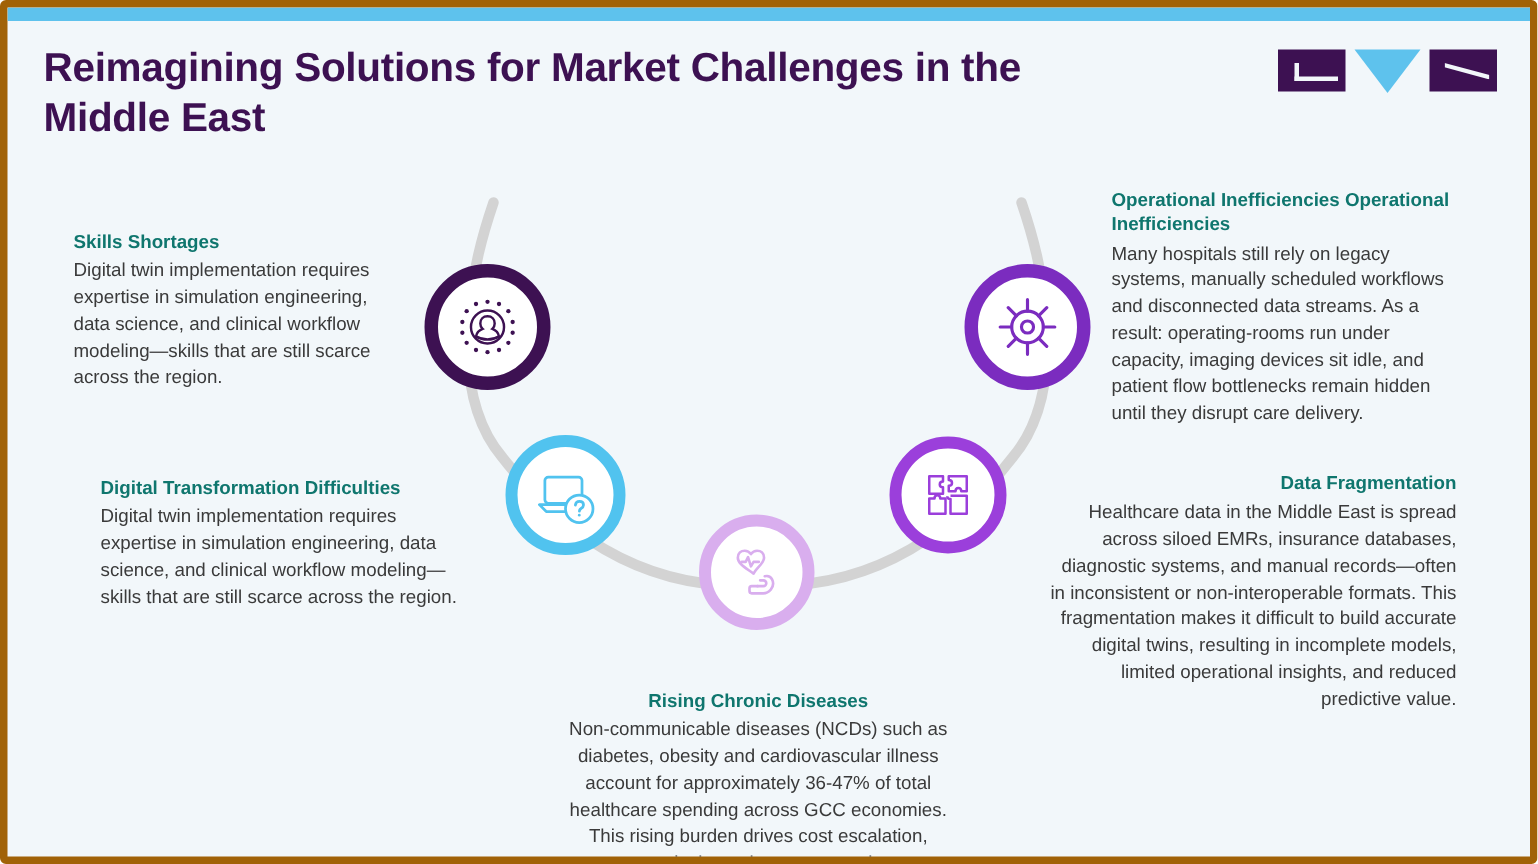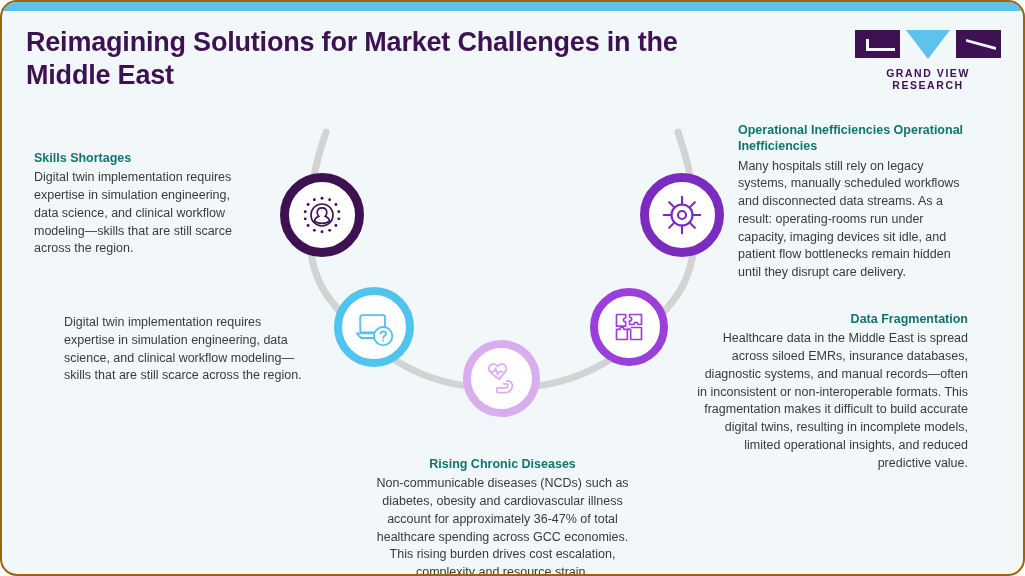--- a/index.html
+++ b/index.html
@@ -3,22 +3,22 @@
 <meta charset="utf-8">
 <style>
   html,body{margin:0;padding:0;background:#ffffff;}
   body{width:1025px;height:576px;font-family:"Liberation Sans",sans-serif;}
 
   #card{
     position:relative;
     width:1025px;height:576px;
     box-sizing:border-box;
     background:#f2f7fa;
-    border:2px solid #a16207;
-    border-radius:17px;
+    border:5px solid #a16207;
+    border-radius:4px;
     overflow:hidden;
   }
   #topbar{
     position:absolute;left:0;top:0;width:1025px;height:9px;
     background:#5ec2ed;
   }
 
   
   #title{
     position:absolute;left:24px;top:24px;width:730px;
@@ -60,42 +60,41 @@
   #n2{left:332px;top:285px;width:80px;height:80px;border:8px solid #51c3ef;}
   #n3{left:461px;top:338px;width:77px;height:77px;border:8px solid #d9aeee;}
   #n4{left:588px;top:286px;width:78px;height:78px;border:8px solid #9b3fdb;}
   #n5{left:638px;top:171px;width:84px;height:84px;border:9px solid #7b2cbf;}
 
   
   .blk{position:absolute;color:#3a3a3a;}
   .blk .h{font-size:12.5px;font-weight:bold;color:#0f766e;margin-bottom:3px;line-height:1.3;}
   .blk .b{font-size:12.5px;line-height:1.42;}
 
-  #b-skills{left:32px;top:148px;width:212px;}
+  #b-skills{left:44px;top:148px;width:212px;}
   #b-digital{left:62px;top:312px;width:238px;}
   #b-oper{left:736px;top:120px;width:230px;}
   #b-data{left:694px;top:309px;width:272px;text-align:right;}
   #b-rising{left:363px;top:434px;width:275px;text-align:center;margin-top:20px;}
 </style>
 </head>
 <body>
 
 <div id="card">
 
   <div id="topbar"></div>
 
   <div id="title">Reimagining Solutions for Market Challenges in the Middle East</div>
 
   <div id="logo">
     <div class="marks">
       <div class="sq left"></div>
       <div class="tri"></div>
       <div class="sq right"></div>
     </div>
-    <div class="brand">GRAND VIEW RESEARCH</div>
   </div>
 
   <svg id="arc" viewBox="0 0 1025 576">
     <path d="M 324 130 C 300 200, 300 265, 330 300
              C 365 345, 420 390, 500 385
              C 580 390, 635 345, 670 300
              C 700 265, 700 200, 676 130" fill="none" stroke="#d3d3d3" stroke-width="7" stroke-linecap="round"></path>
   </svg>
 
   <div class="node" id="n1">
@@ -168,20 +167,21 @@
       </g>
     </svg>
   </div>
 
   <div class="blk" id="b-skills">
     <div class="h">Skills Shortages</div>
     <div class="b">Digital twin implementation requires expertise in simulation engineering, data science, and clinical workflow modeling—skills that are still scarce across the region.</div>
   </div>
 
   <div class="blk" id="b-digital">
+    <div class="h">Digital Transformation Difficulties</div>
     <div class="b">Digital twin implementation requires expertise in simulation engineering, data science, and clinical workflow modeling—skills that are still scarce across the region.</div>
   </div>
 
   <div class="blk" id="b-oper">
     <div class="h">Operational Inefficiencies Operational Inefficiencies</div>
     <div class="b">Many hospitals still rely on legacy systems, manually scheduled workflows and disconnected data streams. As a result: operating-rooms run under capacity, imaging devices sit idle, and patient flow bottlenecks remain hidden until they disrupt care delivery.</div>
   </div>
 
   <div class="blk" id="b-data">
     <div class="h">Data Fragmentation</div>

